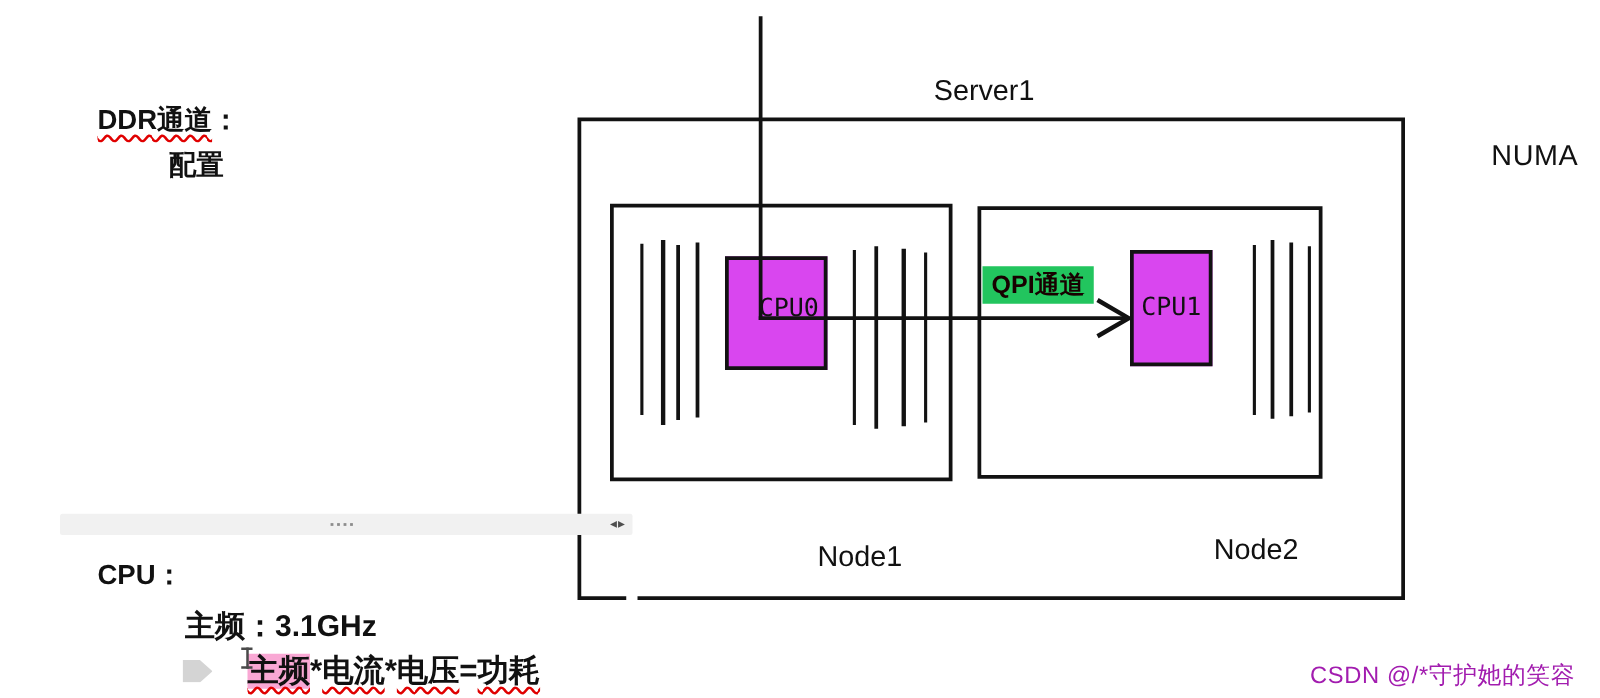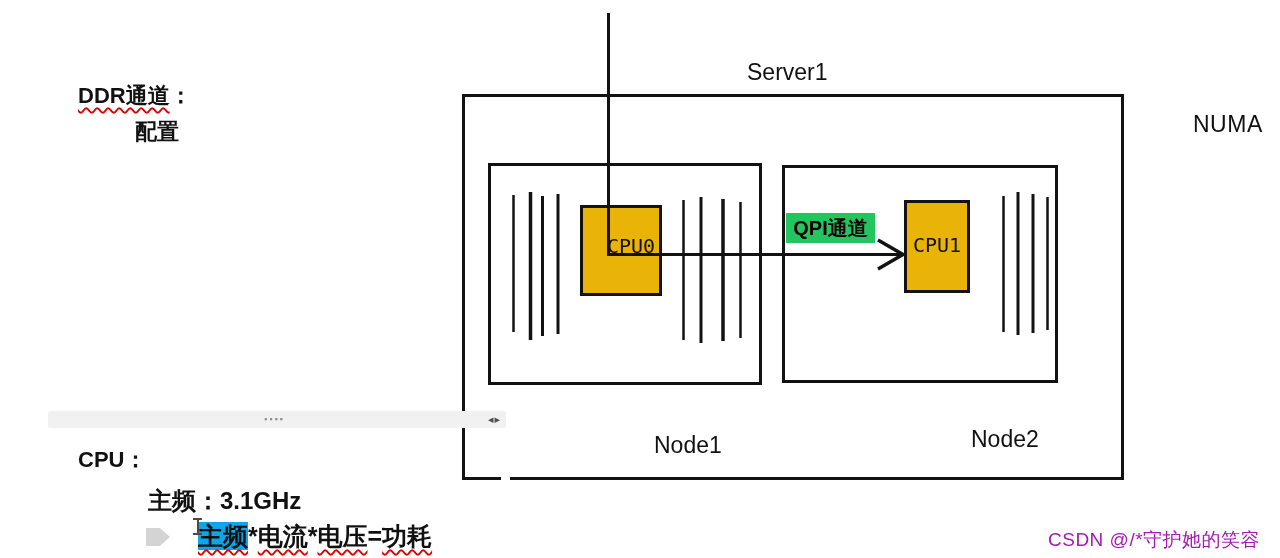--- a/index.html
+++ b/index.html
@@ -7,21 +7,21 @@
     position:relative;width:1280px;height:558px;background:#ffffff;overflow:hidden;
     font-family:"Liberation Sans","DejaVu Sans",sans-serif;color:#111;
   }
   .abs{position:absolute;}
 
   
   .server-box{left:462px;top:94px;width:662px;height:386px;border:3px solid #121212;box-sizing:border-box;}
   .node-box{position:absolute;border:3px solid #121212;box-sizing:border-box;}
   .node1{left:488px;top:163px;width:274px;height:222px;}
   .node2{left:782px;top:165px;width:276px;height:218px;}
-  .cpu-box{position:absolute;border:3px solid #121212;box-sizing:border-box;background:#eab308;
+  .cpu-box{position:absolute;border:3px solid #121212;box-sizing:border-box;background:#d946ef;
     display:flex;align-items:center;justify-content:center;
     font-family:"DejaVu Sans Mono","Liberation Mono",monospace;font-size:20px;font-weight:500;}
   .cpu0{left:580px;top:205px;width:82px;height:91px;padding-left:20px;padding-bottom:10px;}
   .cpu1{left:904px;top:200px;width:66px;height:93px;padding-bottom:4px;}
 
   
   .server-label{left:747px;top:59px;font-size:23px;font-weight:500;}
   .numa-label{left:1193px;top:111px;font-size:23px;font-weight:500;letter-spacing:.5px;}
   .node-label{font-size:23px;font-weight:500;margin-left:48px;}
   .n1{left:606px;top:432px;}
@@ -43,21 +43,21 @@
   .drag-dots{position:absolute;left:216px;top:1px;font-size:9px;letter-spacing:2px;color:#8d8d8d;line-height:15px;}
   .nav-arrows{position:absolute;right:5px;top:0;font-size:11px;color:#4f4f4f;line-height:17px;letter-spacing:1px;}
   .white-strip{left:501px;top:428px;width:9px;height:130px;background:#ffffff;z-index:5;}
 
   
   .cpu-heading{left:78px;top:445px;font-size:22px;font-weight:600;z-index:7;}
   .freq-line{left:148px;top:485px;font-size:24px;font-weight:600;z-index:7;}
   .bullet-arrow{left:146px;top:528px;width:24px;height:18px;background:#d4d4d4;z-index:7;
     clip-path:polygon(0 0,58% 0,100% 50%,58% 100%,0 100%);}
   .formula{left:198px;top:520px;font-size:25px;font-weight:700;z-index:7;white-space:nowrap;}
-  .sel{background:#0ea5e9;}
+  .sel{background:#f9a8d4;}
   .ibeam{left:193px;top:518px;width:9px;height:17px;z-index:8;}
   .ibeam::before{content:"";position:absolute;left:3.5px;top:0;width:2px;height:100%;background:#4a4a4a;}
   .ibeam::after{content:"";position:absolute;left:0;top:0;width:100%;height:2px;background:#4a4a4a;
     box-shadow:0 15px 0 #4a4a4a;}
 
   
   .watermark{left:1048px;top:527px;font-size:19px;color:#a21caf;letter-spacing:.5px;z-index:7;}
 </style>
 </head>
 <body>

